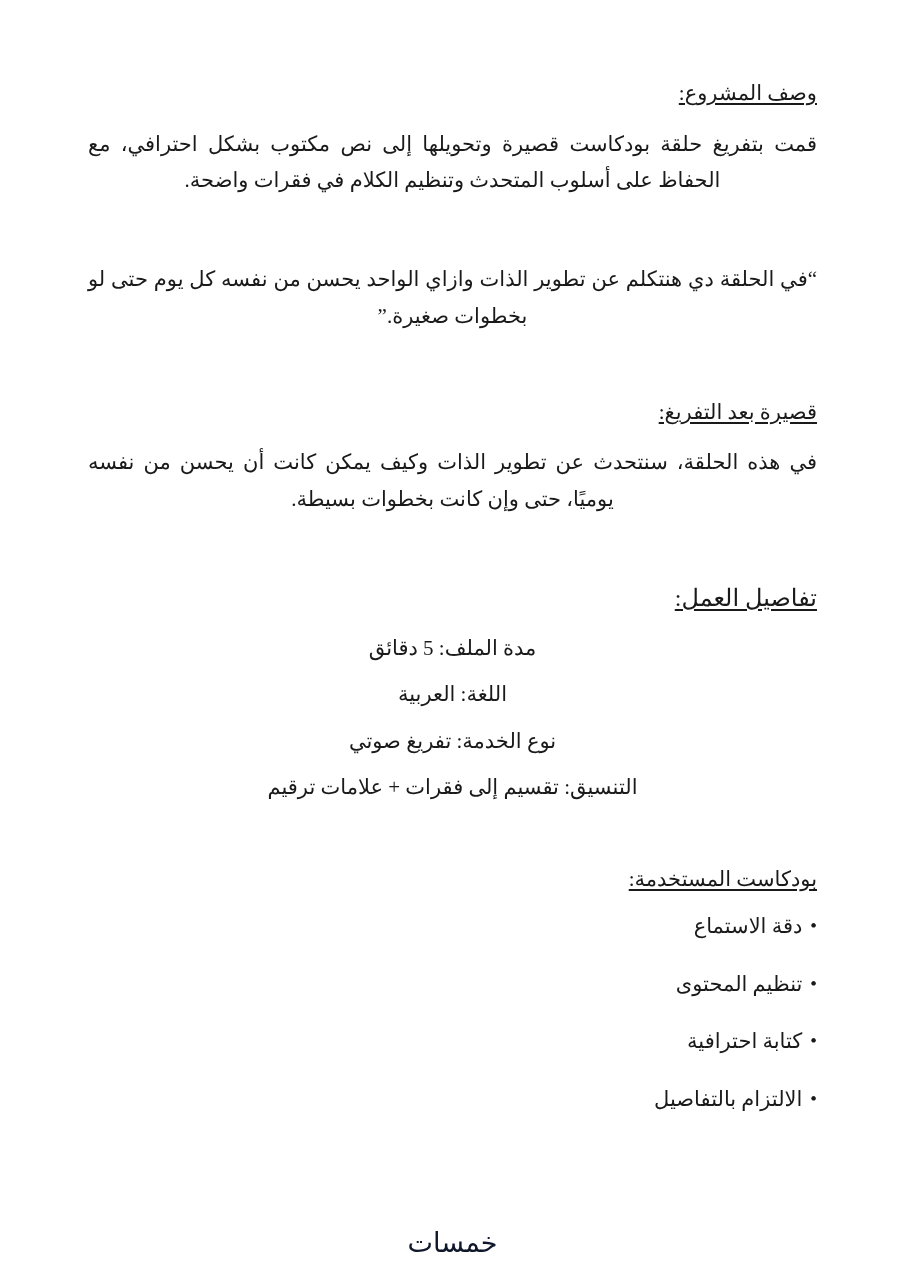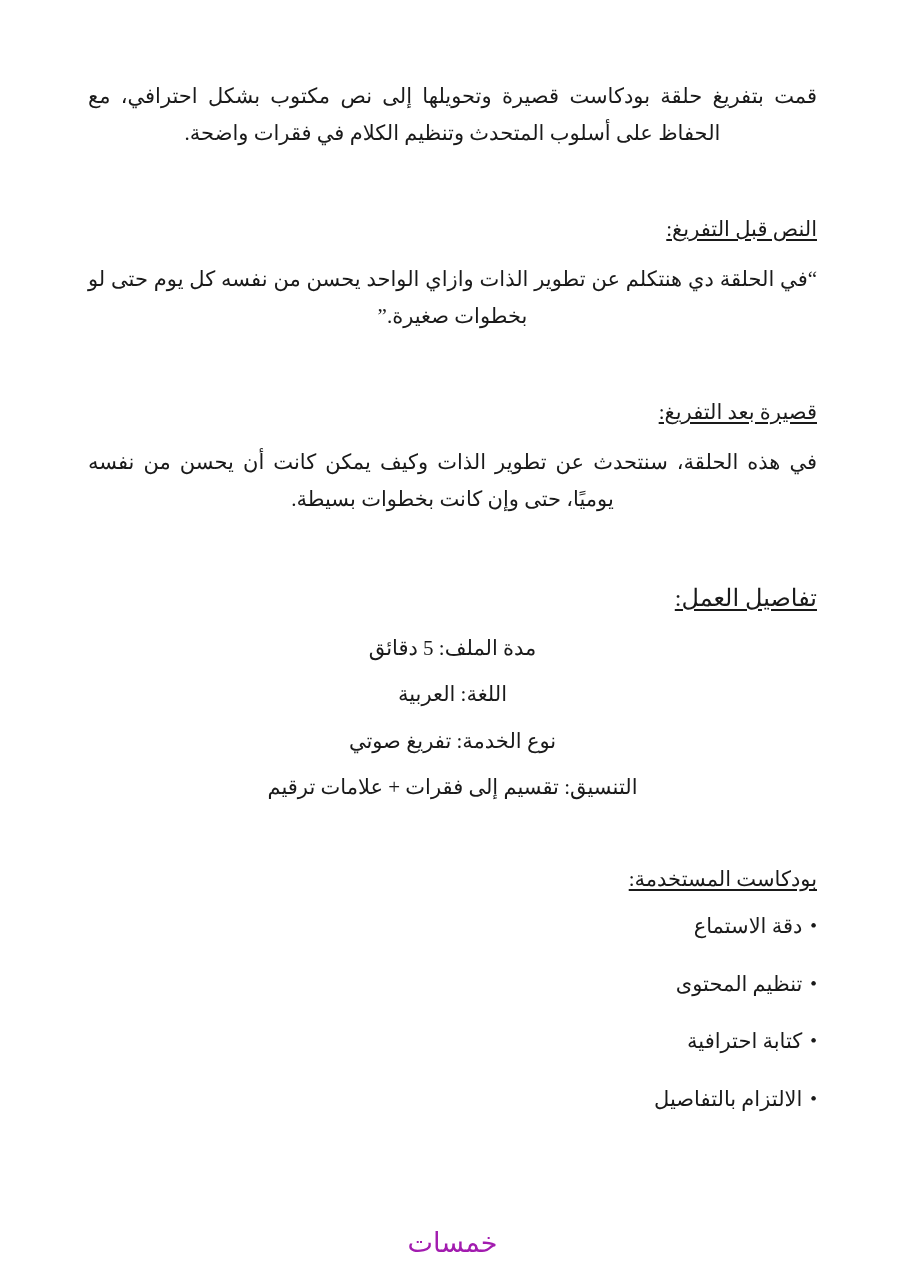--- a/index.html
+++ b/index.html
@@ -76,38 +76,38 @@
     vertical-align: 1px;
   }
   .watermark {
     position: absolute;
     left: 0;
     right: 0;
     bottom: 22px;
     text-align: center;
     font-size: 27px;
     letter-spacing: 2px;
-    color: #a21caf;
+    color: #0f172a;
     font-family: "DejaVu Sans", "Liberation Sans", sans-serif;
     user-select: none;
   }
 </style>
 </head>
 <body>
 
 <div class="page">
 
   <div class="section">
+    <div class="heading">وصف المشروع:</div>
     <p class="para justify">قمت بتفريغ حلقة بودكاست قصيرة وتحويلها إلى نص مكتوب بشكل احترافي، مع الحفاظ على أسلوب المتحدث وتنظيم الكلام في فقرات واضحة.</p>
   </div>
 
   <div class="gap-lg"></div>
 
   <div class="section">
-    <div class="heading">النص قبل التفريغ:</div>
     <p class="para justify">“في الحلقة دي هنتكلم عن تطوير الذات وازاي الواحد يحسن من نفسه كل يوم حتى لو بخطوات صغيرة.”</p>
   </div>
 
   <div class="gap-lg"></div>
 
   <div class="section">
     <div class="heading">قصيرة بعد التفريغ:</div>
     <p class="para justify">في هذه الحلقة، سنتحدث عن تطوير الذات وكيف يمكن كانت أن يحسن من نفسه يوميًا، حتى وإن كانت بخطوات بسيطة.</p>
   </div>
 

